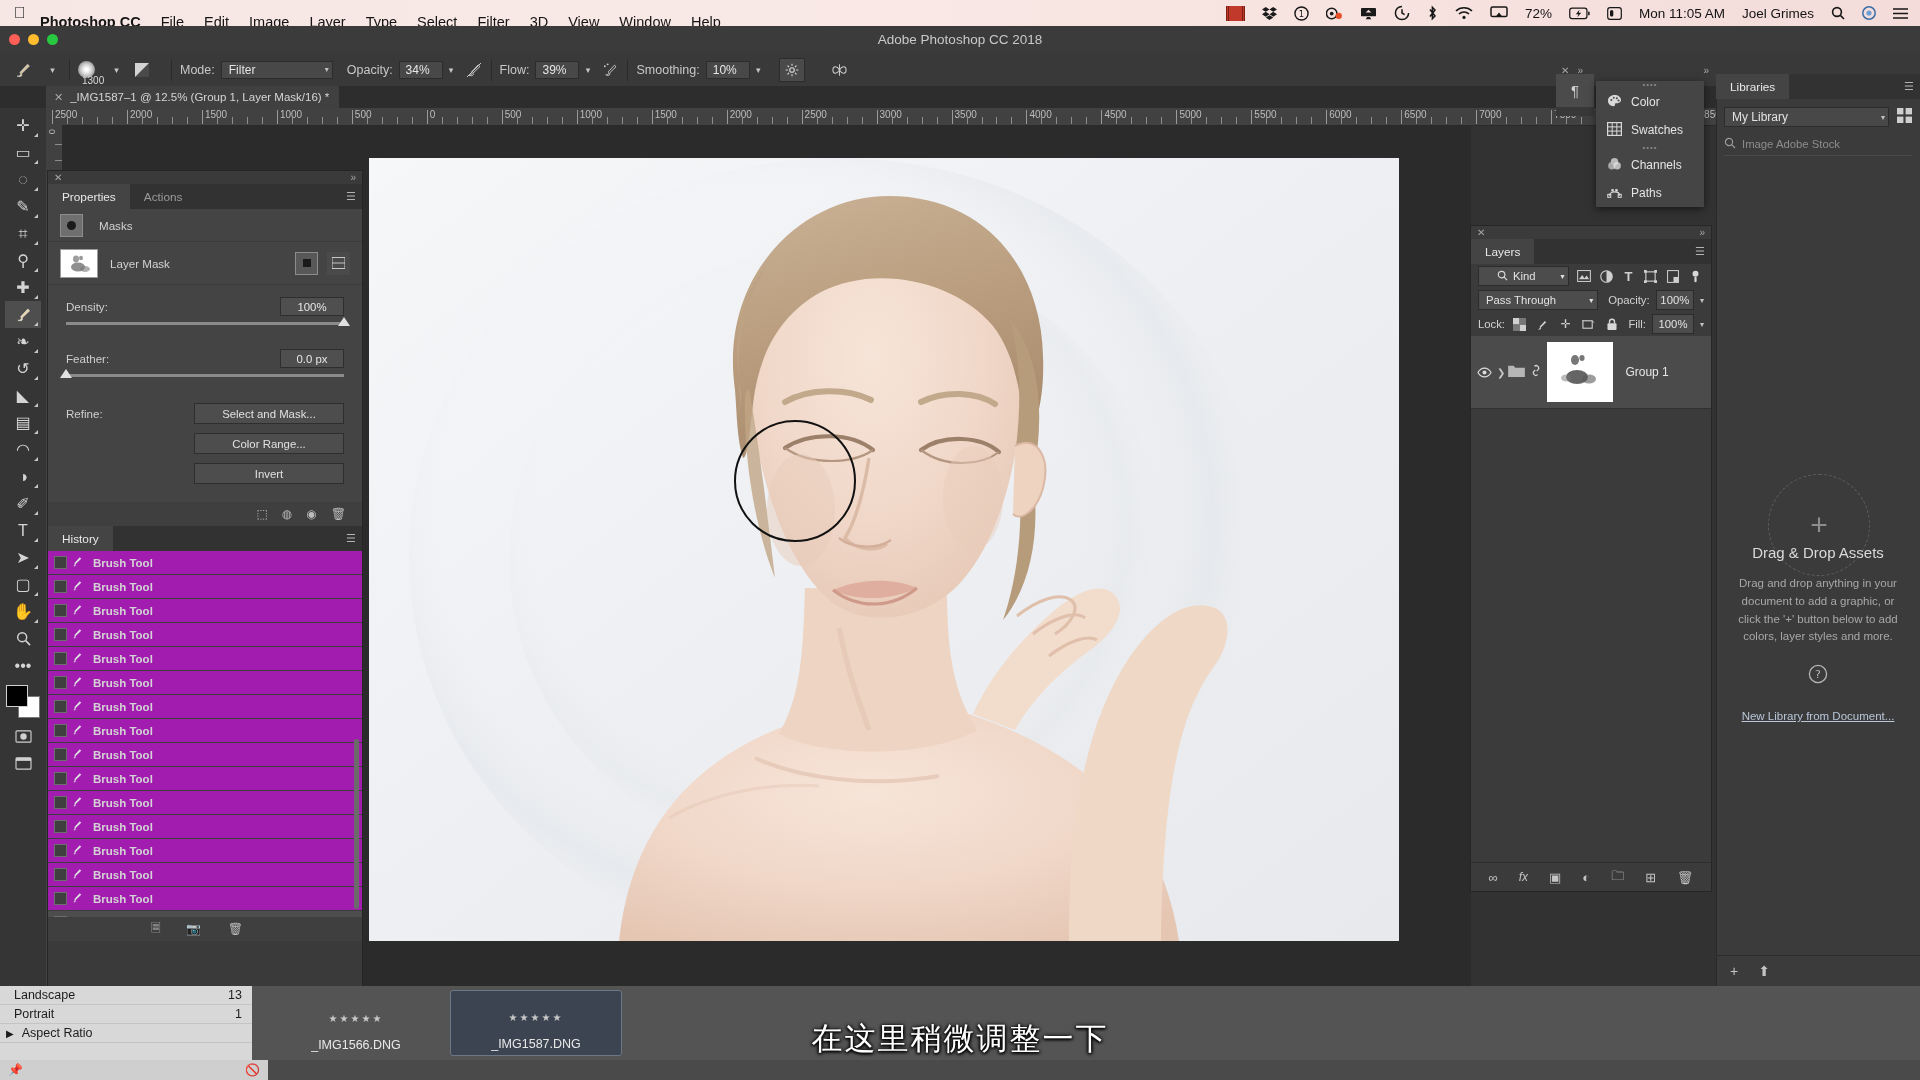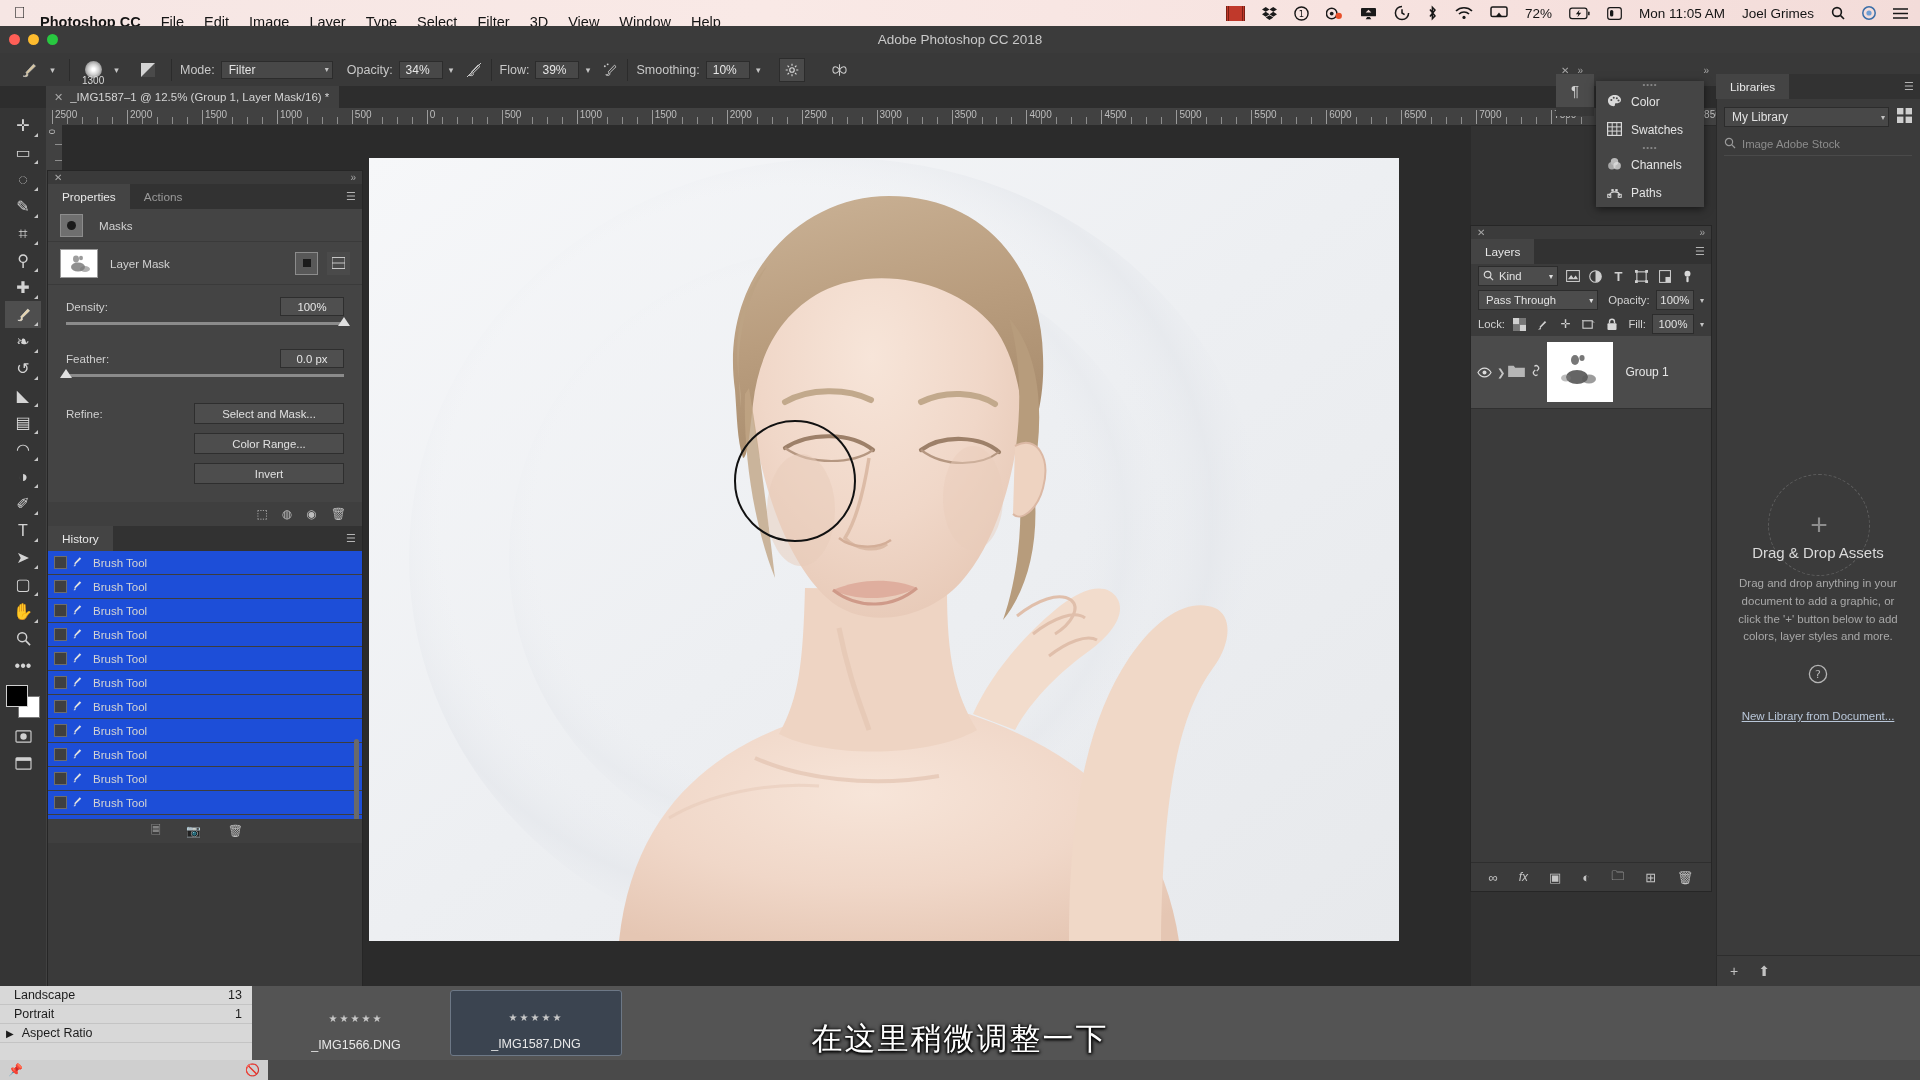--- a/index.html
+++ b/index.html
@@ -32,21 +32,21 @@
      border-bottom:1px solid #222;display:flex;align-items:center;font-size:12.5px;color:#cfcfcf;}
   .optbar .sep{width:1px;height:22px;background:#2b2b2b;margin:0 8px;}
   .opt-lbl{margin-right:6px;color:#c8c8c8;}
   .ddown{background:#484848;border:1px solid #2c2c2c;height:18px;display:inline-flex;align-items:center;
      padding:0 3px 0 7px;color:#e2e2e2;font-size:12px;box-sizing:border-box;}
   .ddown .caret{margin-left:auto;padding-left:6px;font-size:8px;color:#c2c2c2;}
   .numf{background:#484848;border:1px solid #2c2c2c;height:18px;width:44px;display:inline-flex;align-items:center;
      justify-content:flex-start;padding-left:6px;color:#e6e6e6;font-size:12px;box-sizing:border-box;}
   .caretbtn{width:17px;height:18px;display:inline-flex;align-items:center;justify-content:center;
      color:#c5c5c5;font-size:9px;}
-  .brushprev{width:30px;height:28px;position:relative;display:flex;align-items:center;justify-content:center;}
+  .brushprev{width:30px;height:28px;position:relative;display:flex;align-items:center;justify-content:flex-start;}
   .brushdot{width:17px;height:17px;border-radius:50%;
      background:radial-gradient(circle,#fff 12%,#cfcfcf 45%,#8e8e8e 75%,#4b4b4b 100%);}
   .bsz{position:absolute;bottom:-2px;left:4px;font-size:10px;color:#d8d8d8;}
 
   
   .tabrow{position:absolute;left:0;top:60px;width:1920px;height:22px;background:#2d2d2d;}
   .doctab{position:absolute;left:46px;top:0;height:22px;background:#404040;display:flex;align-items:center;
      padding:0 10px 0 8px;font-size:11.5px;color:#d5d5d5;gap:7px;}
   .xsm{font-size:11px;color:#a9a9a9;}
 
@@ -121,21 +121,21 @@
   .iconcol .ic{width:38px;height:33px;display:flex;align-items:center;justify-content:center;color:#cfcfcf;font-size:15px;background:#4b4b4b;}
   .colhdr{position:absolute;left:1556px;top:38px;width:148px;height:13px;display:flex;align-items:center;
      justify-content:space-between;padding:0 5px;color:#a6a6a6;font-size:10px;}
 
   
   .layerspanel{position:absolute;left:1471px;top:200px;width:240px;height:665px;background:#3b3b3b;
      box-shadow:0 0 0 1px #262626;}
   .lp-top{height:13px;display:flex;align-items:center;justify-content:space-between;padding:0 6px;color:#a6a6a6;font-size:10px;}
   .lrow2{height:24px;display:flex;align-items:center;padding:0 7px;gap:6px;background:#3b3b3b;}
   .kindsel{background:#4c4c4c;border:1px solid #2c2c2c;height:18px;width:74px;display:flex;align-items:center;
-     gap:5px;padding-left:4px;color:#e0e0e0;font-size:11.3px;}
+     gap:5px;padding-left:18px;color:#e0e0e0;font-size:11.3px;}
   .ficon{width:17px;height:17px;display:flex;align-items:center;justify-content:center;color:#cfcfcf;font-size:12px;}
   .blendsel{background:#4c4c4c;border:1px solid #2c2c2c;height:18px;width:118px;display:flex;align-items:center;
      padding:0 4px 0 7px;color:#e2e2e2;font-size:11.3px;}
   .opval{background:#4c4c4c;border:1px solid #2c2c2c;height:18px;width:40px;display:flex;align-items:center;
      justify-content:center;color:#e2e2e2;font-size:11.3px;}
   .layerrow{height:72px;display:flex;align-items:center;position:relative;border-bottom:1px solid #303030;}
   .layerrow.sel{background:#4b4b4b;}
   .eye{width:26px;display:flex;align-items:center;justify-content:center;color:#d9d9d9;font-size:12px;}
   .lthumb{width:62px;height:56px;background:#fff;border:1px solid #8f8f8f;position:relative;overflow:hidden;}
   .lthumb.selframe{border:2px solid #fff;}
@@ -823,21 +823,21 @@
         </div>
       </div>
 
       <div class="tabstrip">
         <div class="ptab act">
             <span>History</span>
           </div>
         <div class="ptabfill"></div>
         <div class="pmenu">☰</div>
       </div>
-      <div id="historyList" style="background:#1d4ed8;height:268px;overflow:hidden;position:relative;">
+      <div id="historyList" style="background:#a21caf;height:366px;overflow:hidden;position:relative;font-weight:bold;">
           <div class="histrow">
             <i class="hsq"></i>
             <span><svg width="13" height="13" viewBox="0 0 18 18">
                 <path d="M3 15c1.4.3 3-.2 3.4-1.6.4-1.4-.5-2-.5-2l7.6-8.2 2 1.9-8 7.7s.7.6.2 2C7.2 16 4.4 15.8 3 15z" fill="#e0e0e0"></path>
               </svg></span>
             <span>Brush Tool</span>
           </div>
           <div class="histrow">
             <i class="hsq"></i>
             <span><svg width="13" height="13" viewBox="0 0 18 18">

